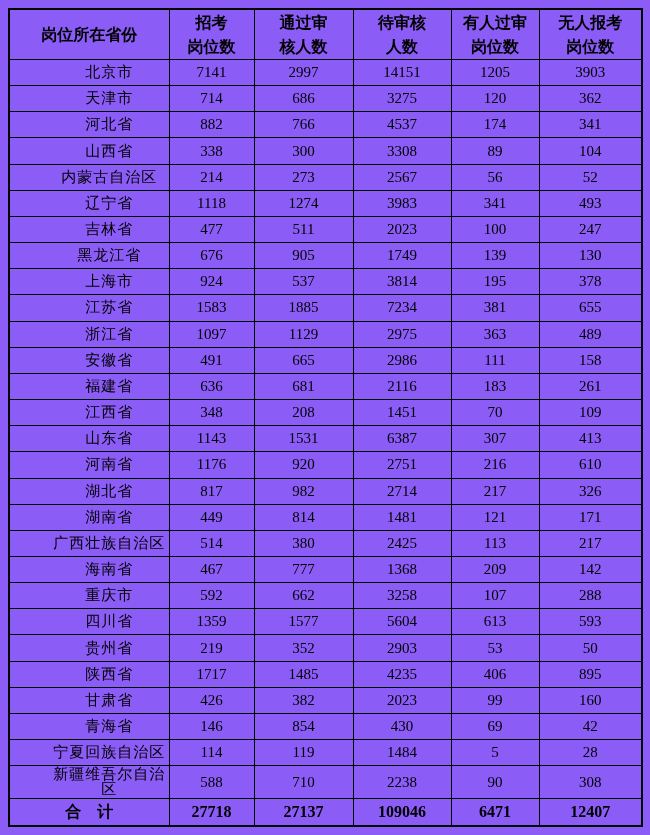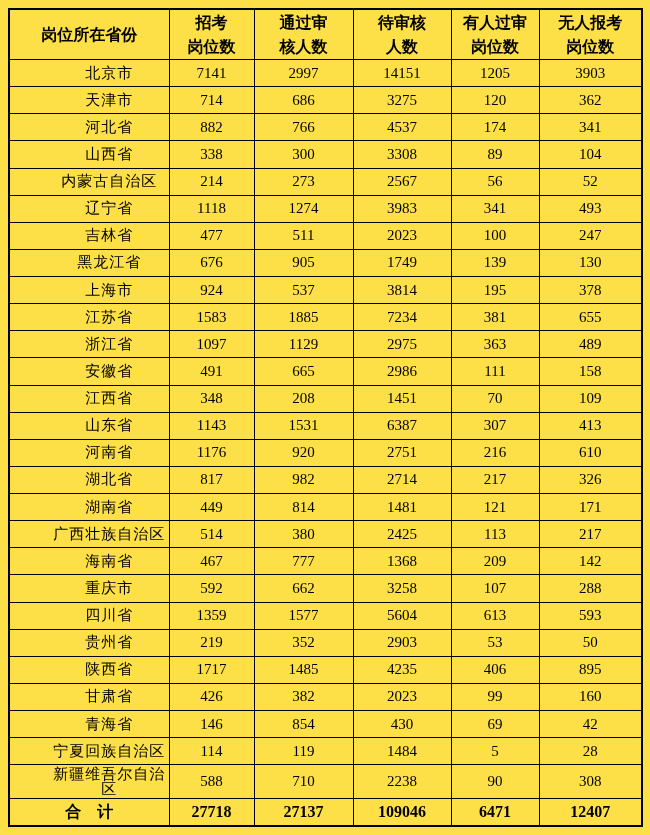--- a/index.html
+++ b/index.html
@@ -3,21 +3,21 @@
 <meta charset="utf-8">
 <style>
   html, body {
     margin: 0;
     padding: 0;
     background: #ffffff;
   }
   .page {
     width: 650px;
     height: 835px;
-    background: #fde047;
+    background: #8b5cf6;
     box-sizing: border-box;
     padding: 8px 7px 8px 8px;
     font-family: "Liberation Serif", "DejaVu Serif", serif;
     color: #000000;
   }
   table.stats {
     width: 100%;
     height: 819px;
     border-collapse: collapse;
     table-layout: fixed;
@@ -174,20 +174,28 @@
   </tr>
         <tr>
     <td class="province">安徽省</td>
     <td>491</td>
     <td>665</td>
     <td>2986</td>
     <td>111</td>
     <td>158</td>
   </tr>
         <tr>
+    <td class="province">福建省</td>
+    <td>636</td>
+    <td>681</td>
+    <td>2116</td>
+    <td>183</td>
+    <td>261</td>
+  </tr>
+        <tr>
     <td class="province">江西省</td>
     <td>348</td>
     <td>208</td>
     <td>1451</td>
     <td>70</td>
     <td>109</td>
   </tr>
         <tr>
     <td class="province">山东省</td>
     <td>1143</td>

